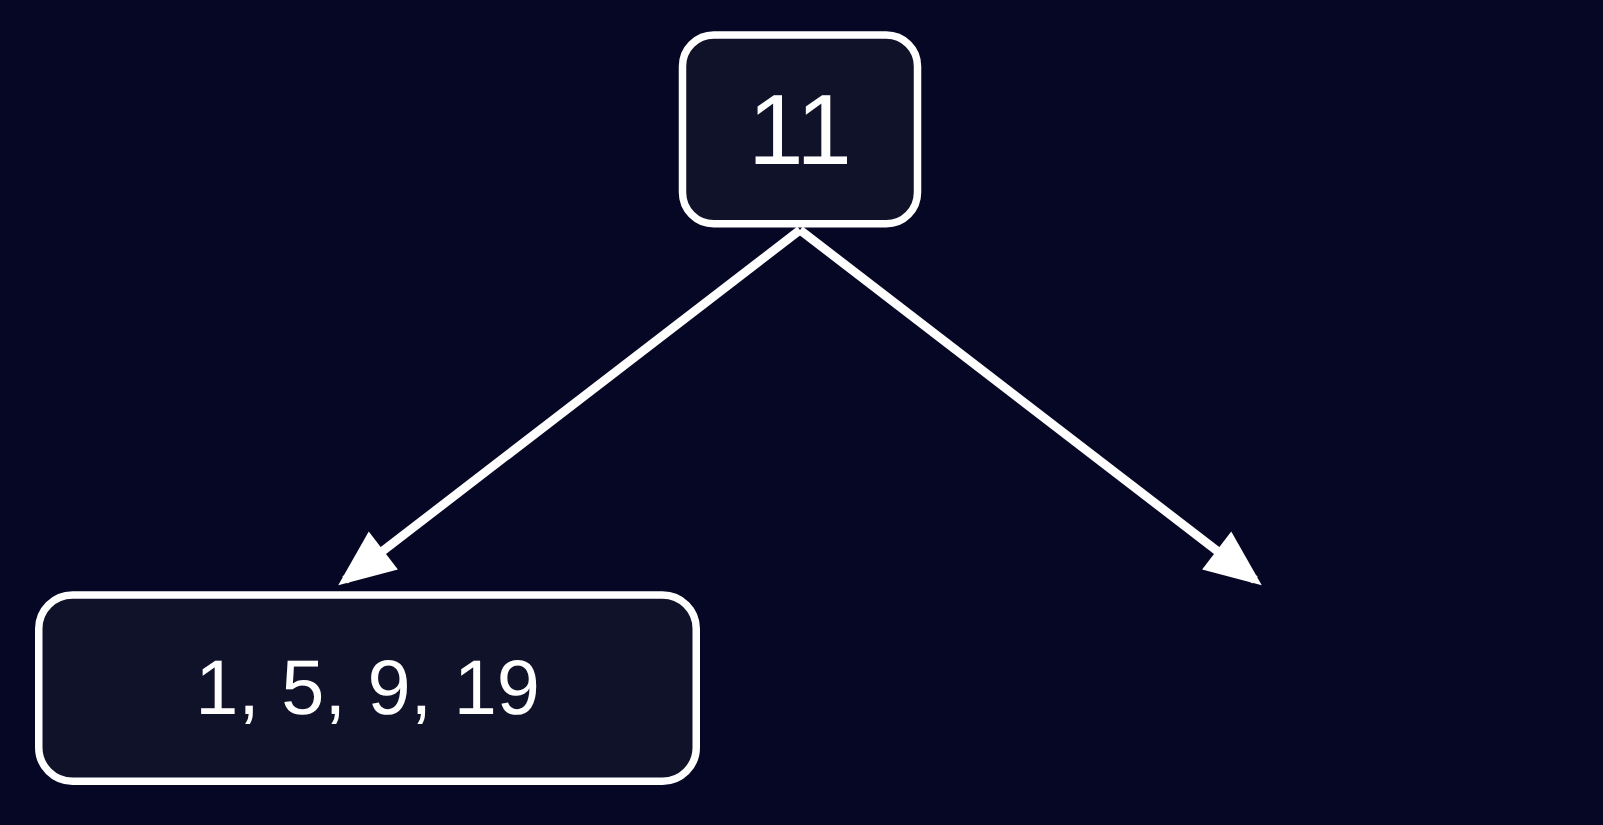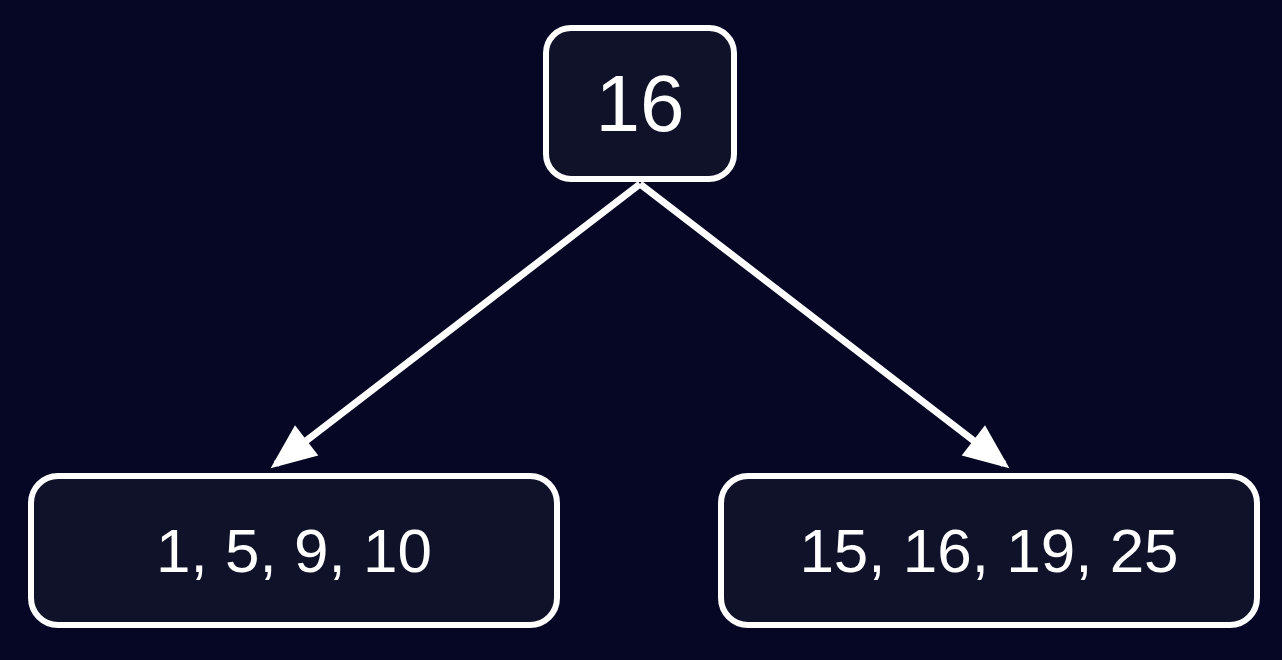--- a/index.html
+++ b/index.html
@@ -80,26 +80,23 @@
     <defs>
       <marker id="arrow" viewBox="0 0 10 10" refX="8.5" refY="5" markerWidth="7" markerHeight="6.5" orient="auto-start-reverse">
         <path class="arrowhead-shape" d="M 0 0.8 L 10 5 L 0 9.2 z"></path>
       </marker>
     </defs>
     <line class="edge" x1="640" y1="184" x2="276" y2="464" marker-end="url(#arrow)"></line>
     <line class="edge" x1="640" y1="184" x2="1004" y2="464" marker-end="url(#arrow)"></line>
   </svg>
 
   <div class="node root">
-    <span>16</span>
+    <span>11</span>
   </div>
 
 
 
   <div class="node leaf leaf-left">
-    <span>1, 5, 9, 10</span>
+    <span>1, 5, 9, 19</span>
   </div>
 
-  <div class="node leaf leaf-right">
-    <span>15, 16, 19, 25</span>
-  </div>
 
 </div>
 
 </body></html>

